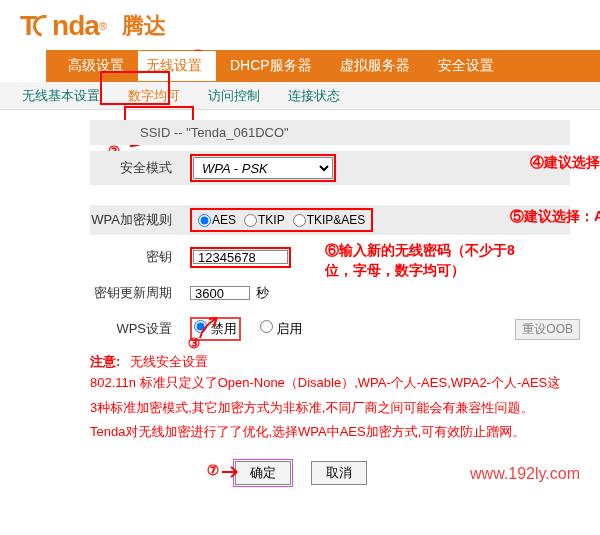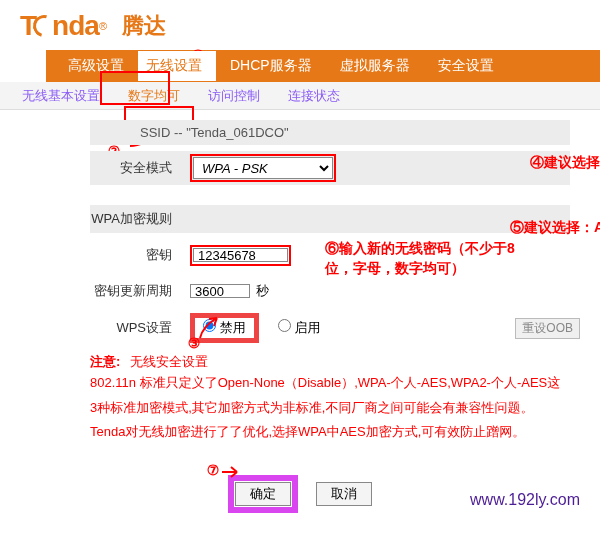--- a/index.html
+++ b/index.html
@@ -6,61 +6,61 @@
 body { font-family: "Microsoft YaHei", SimSun, Arial, sans-serif; font-size: 13px; background: #fff; width: 600px; height: 535px; overflow: hidden; }
 .header { padding: 10px 20px 8px; }
 .logo { display: flex; align-items: center; gap: 8px; }
 .logo-text { font-family: "Arial Black", Arial; font-size: 28px; font-weight: 900; color: #e67817; letter-spacing: -1px; display: flex; align-items: center; }
 .logo-swoosh { display: inline-block; width: 22px; height: 22px; border: 3px solid #e67817; border-radius: 50%; border-right-color: transparent; border-bottom-color: transparent; transform: rotate(-30deg); margin: 0 -3px; }
 .logo-cn { font-size: 22px; color: #e67817; font-weight: bold; margin-left: 8px; }
 .nav-main { background: #e67817; display: flex; padding: 0 8px; height: 32px; align-items: center; margin-left: 46px; }
 .nav-main-item { color: #fff; padding: 6px 14px; font-size: 14px; cursor: pointer; position: relative; }
 .nav-main-item.active { background: #fff; color: #e67817; padding-left: 8px; }
 .nav-sub { background: #f4f4f4; display: flex; padding: 0 8px; height: 28px; align-items: center; border-bottom: 1px solid #ddd; }
-.nav-sub-item { color: #8b5cf6; padding: 5px 14px; font-size: 13px; cursor: pointer; }
+.nav-sub-item { color: #0f766e; padding: 5px 14px; font-size: 13px; cursor: pointer; }
 .nav-sub-item.active { color: #e67817; }
 .content { padding: 10px 30px 0 90px; position: relative; }
 .ssid-row { background: #ececec; padding: 5px 10px; font-size: 13px; color: #555; margin-bottom: 6px; position: relative; }
 .form-row { display: flex; align-items: center; margin-bottom: 8px; min-height: 28px; }
 .form-row.bg { background: #ececec; padding: 3px 0; }
 .form-label { width: 100px; text-align: right; padding-right: 18px; font-size: 13px; color: #333; }
 .form-control { flex: 1; display: flex; align-items: center; gap: 6px; position: relative; }
 select, input[type=text] { border: 1px solid #888; padding: 2px 4px; font-size: 13px; font-family: inherit; background: #fff; }
 select { width: 140px; height: 22px; font-style: italic; }
 input[type=text] { width: 95px; height: 14px; }
 .radio-group { display: flex; gap: 8px; align-items: center; padding: 3px 6px; }
 .radio-group label { font-size: 12px; display: flex; align-items: center; gap: 1px; cursor: pointer; }
 .annotation { color: #ff0000; font-size: 14px; font-weight: bold; }
 .circle-num { display: inline-flex; color: #ff0000; font-size: 14px; font-weight: bold; width: 16px; height: 16px; align-items: baseline; justify-content: center; }
-.red-box { border: 6px solid #d946ef; display: inline-block; margin-top: 16px; }
+.red-box { border: 1px solid #d946ef; display: inline-block; }
 .multiline-ann { position: absolute; left: 235px; width: 210px; color: #ff0000; font-weight: bold; font-size: 14px; line-height: 1.4; }
 .notice { margin-top: 10px; padding: 0 0 0 0; }
 .notice-title { color: #ff0000; font-size: 13px; }
 .notice-title span:first-child { font-weight: bold; margin-right: 6px; }
 .notice-body { color: #ff0000; font-size: 13px; line-height: 1.9; }
 .buttons-row { text-align: center; margin-top: 14px; position: relative; }
 .btn { border: 1px solid #888; background: #f4f4f4; padding: 2px 14px; font-size: 13px; cursor: pointer; font-family: inherit; }
-.watermark { position: absolute; right: 20px; bottom: 4px; color: #4c1d95; font-size: 16px; font-family: Arial; pointer-events: none; }
+.watermark { position: absolute; right: 20px; bottom: 4px; color: #ef4444; font-size: 16px; font-family: Arial; pointer-events: none; }
 .reset-btn { position: absolute; right: 12px; font-size: 12px; background: #f0f0f0; border: 1px solid #bbb; padding: 1px 6px; color: #888; }
 .arrow { position: absolute; pointer-events: none; }
 .arrow-1 { left: 170px; top: 55px; transform: rotate(10deg); }
 .arrow-1 svg, .arrow-2 svg, .arrow-3 svg, .arrow-4 svg, .arrow-7 svg { stroke: #ff0000; fill: none; stroke-width: 2; }
 .arrow-num-1 { position: absolute; left: 190px; top: 47px; }
 .arrow-2 { left: 130px; top: 131px; }
 .arrow-num-2 { position: absolute; left: 106px; top: 143px; }
 .arrow-3 { left: 195px; top: 316px; }
 .arrow-num-3 { position: absolute; left: 186px; top: 335px; }
 .arrow-4-text { position: absolute; left: 340px; top: 0px; white-space: nowrap; }
 .arrow-5-text { position: absolute; left: 320px; top: 0px; white-space: nowrap; }
 .arrow-7-num { position: absolute; left: 205px; top: 3px; }
 .redbox-nav { position: absolute; border: 2px solid #ff0000; left: 100px; top: 71px; width: 70px; height: 34px; pointer-events: none; }
 .redbox-sub { position: absolute; border: 2px solid #ff0000; left: 124px; top: 106px; width: 70px; height: 28px; pointer-events: none; }
 .redbox-sel { border: 2px solid #ff0000; padding: 1px; }
 .redbox-radios { border: 2px solid #ff0000; }
-.redbox-wps { border: 5px solid #ef4444; padding: 1px 8px; }
+.redbox-wps { border: 2px solid #ef4444; padding: 1px 2px; }
 </style>
 </head>
 <body>
 
 <div class="header">
   <div class="logo">
     <span class="logo-text">T<span class="logo-swoosh"></span>nda<sup style="font-size:11px;font-weight:normal">®</sup></span>
     <span class="logo-cn">腾达</span>
   </div>
 </div>
@@ -104,20 +104,34 @@
       <span class="redbox-sel"><select><option>WPA - PSK</option></select></span>
       <span class="annotation arrow-4-text">④建议选择：WAP-PSK</span>
     </div>
   </div>
 
   <div style="height:12px"></div>
 
   <div class="form-row bg">
     <div class="form-label">WPA加密规则</div>
     <div class="form-control" style="position:relative">
+      <span class="radio-group redbox-radios">
+        <label>
+            <input type="radio" name="wpa" checked="" style=""> 
+            <span>AES</span>
+          </label>
+        <label>
+            <input type="radio" name="wpa" style=""> 
+            <span>TKIP</span>
+          </label>
+        <label>
+            <input type="radio" name="wpa" style=""> 
+            <span>TKIP&amp;AES</span>
+          </label>
+      </span>
       <span class="annotation arrow-5-text">⑤建议选择：AES</span>
     </div>
   </div>
 
   <div class="form-row" style="position:relative">
     <div class="form-label">密钥</div>
     <div class="form-control">
       <span class="redbox-sel"><input type="text" value="12345678" style=""></span>
     </div>
     <div class="annotation multiline-ann" style="top:-2px">⑥输入新的无线密码（不少于8位，字母，数字均可）</div>

